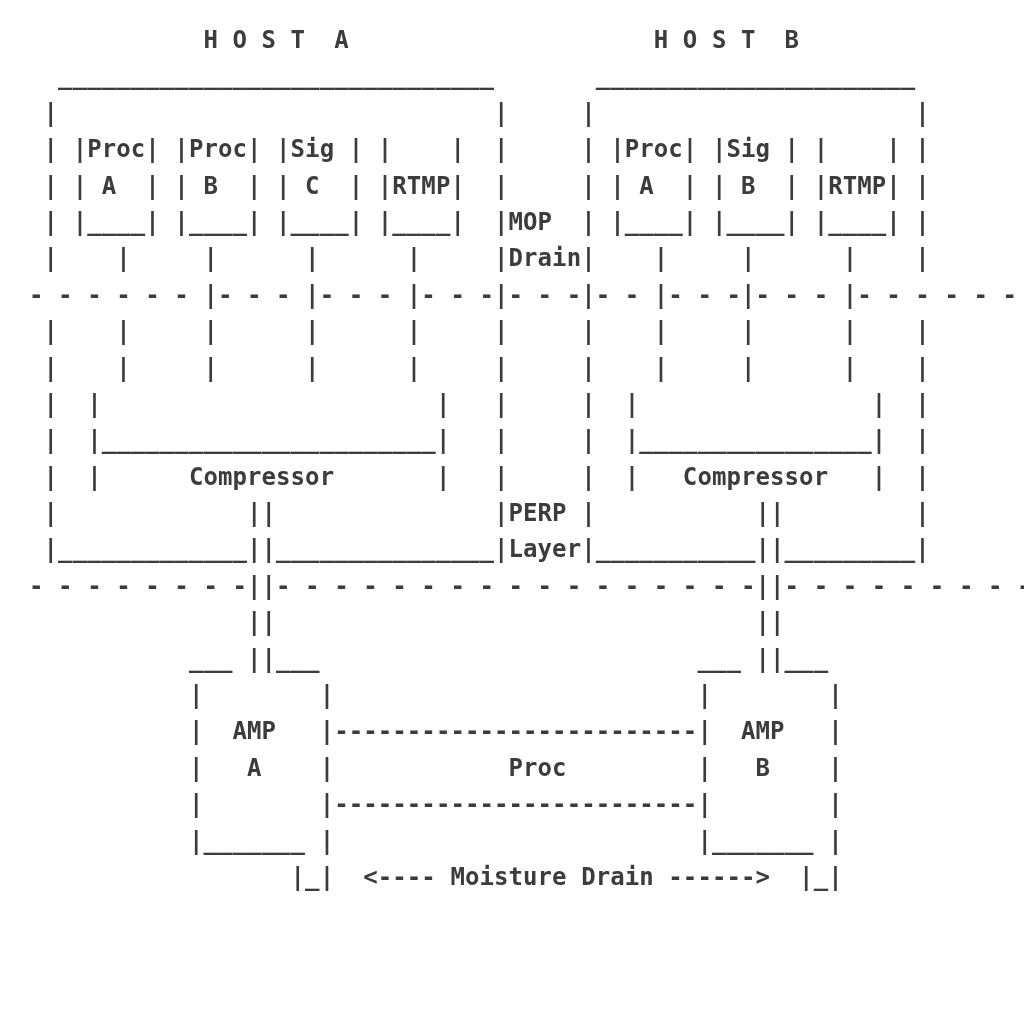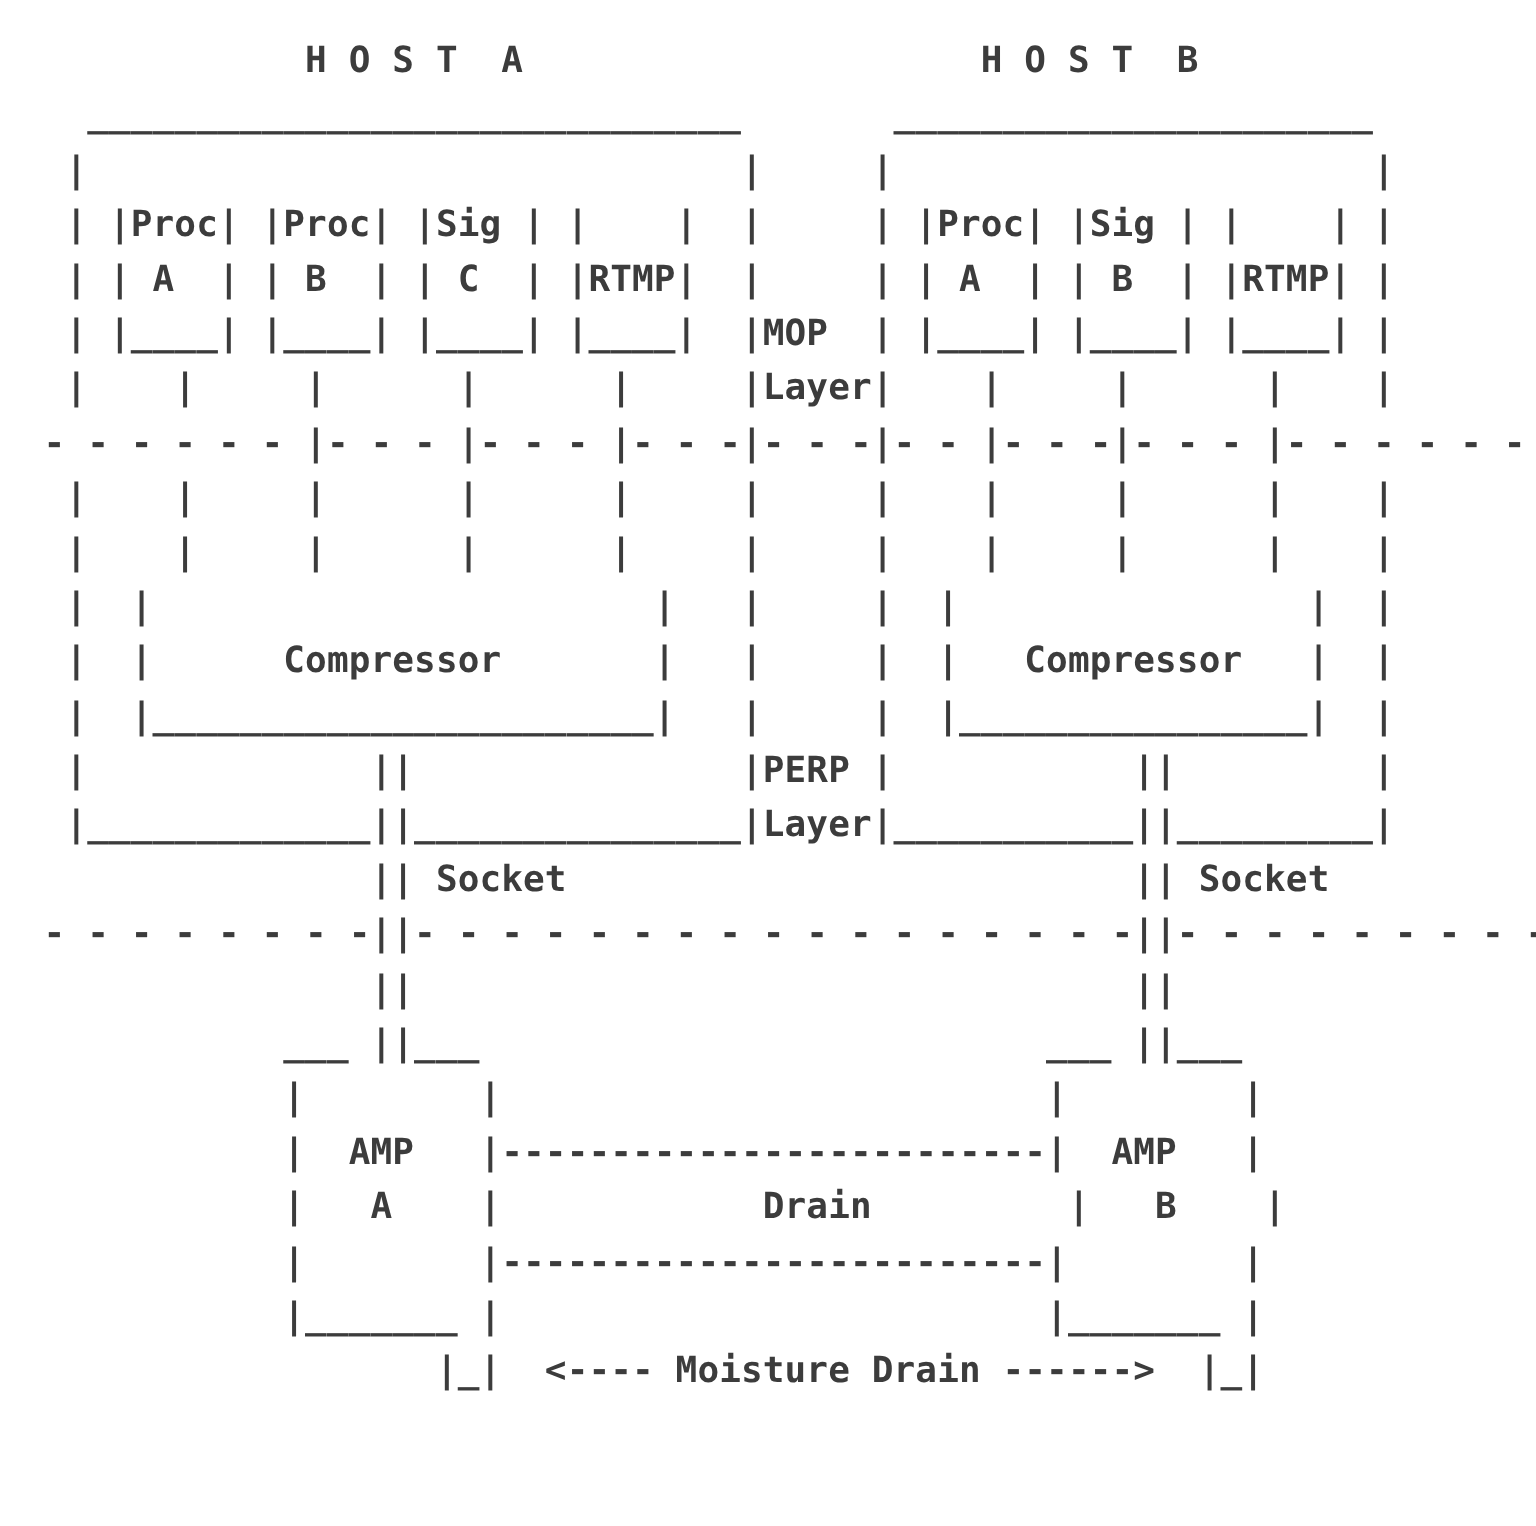--- a/index.html
+++ b/index.html
@@ -33,33 +33,32 @@
 <body>
 
 <div id="stage">
   <div class="ascii">
     <div class="ln">              H O S T  A                     H O S T  B</div>
     <div class="ln">    ______________________________       ______________________</div>
     <div class="ln">   |                              |     |                      |</div>
     <div class="ln">   | |Proc| |Proc| |Sig | |    |  |     | |Proc| |Sig | |    | |</div>
     <div class="ln">   | | A  | | B  | | C  | |RTMP|  |     | | A  | | B  | |RTMP| |</div>
     <div class="ln">   | |____| |____| |____| |____|  |MOP  | |____| |____| |____| |</div>
-    <div class="ln">   |    |     |      |      |     |Layer|    |     |      |    |</div>
+    <div class="ln">   |    |     |      |      |     |Drain|    |     |      |    |</div>
     <div class="ln">  - - - - - - |- - - |- - - |- - -|- - -|- - |- - -|- - - |- - - - - -</div>
     <div class="ln">   |    |     |      |      |     |     |    |     |      |    |</div>
     <div class="ln">   |    |     |      |      |     |     |    |     |      |    |</div>
     <div class="ln">   |  |                       |   |     |  |                |  |</div>
+    <div class="ln">   |  |_______________________|   |     |  |________________|  |</div>
     <div class="ln">   |  |      Compressor       |   |     |  |   Compressor   |  |</div>
-    <div class="ln">   |  |_______________________|   |     |  |________________|  |</div>
     <div class="ln">   |             ||               |PERP |           ||         |</div>
     <div class="ln">   |_____________||_______________|Layer|___________||_________|</div>
-    <div class="ln">                 || Socket                          || Socket</div>
     <div class="ln">  - - - - - - - -||- - - - - - - - - - - - - - - - -||- - - - - - - - -</div>
     <div class="ln">                 ||                                 ||</div>
     <div class="ln">             ___ ||___                          ___ ||___</div>
     <div class="ln">             |        |                         |        |</div>
     <div class="ln">             |  AMP   |-------------------------|  AMP   |</div>
-    <div class="ln">             |   A    |            Drain         |   B    |</div>
+    <div class="ln">             |   A    |            Proc         |   B    |</div>
     <div class="ln">             |        |-------------------------|        |</div>
     <div class="ln">             |_______ |                         |_______ |</div>
     <div class="ln">                    |_|  &lt;---- Moisture Drain ------&gt;  |_|</div>
   </div>
 </div>
 
 </body></html>

